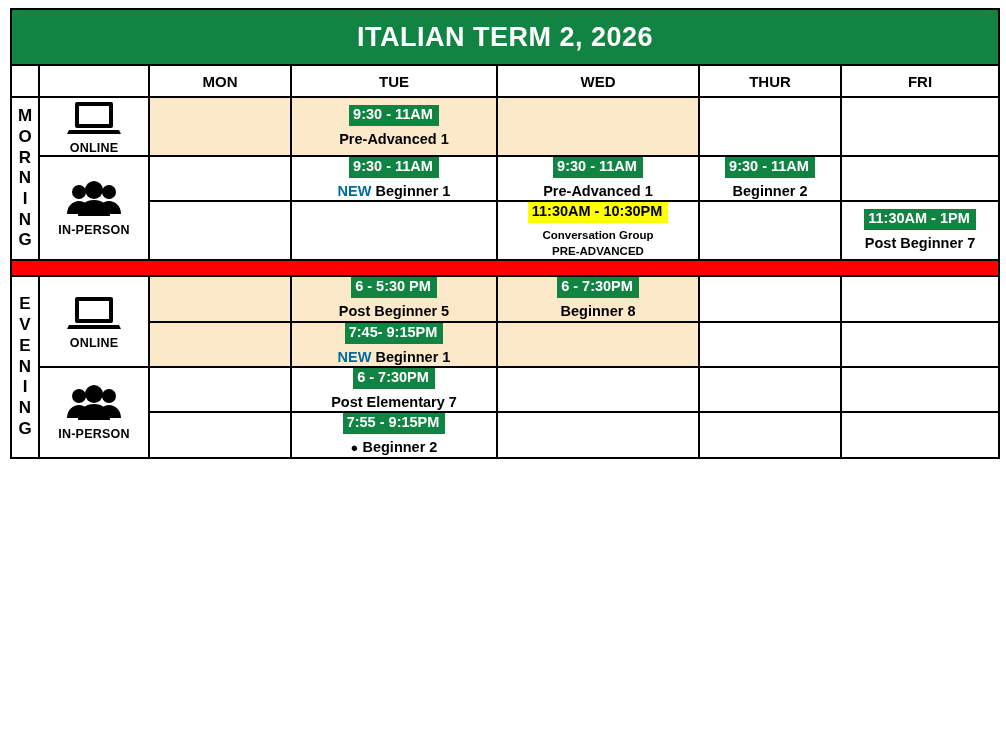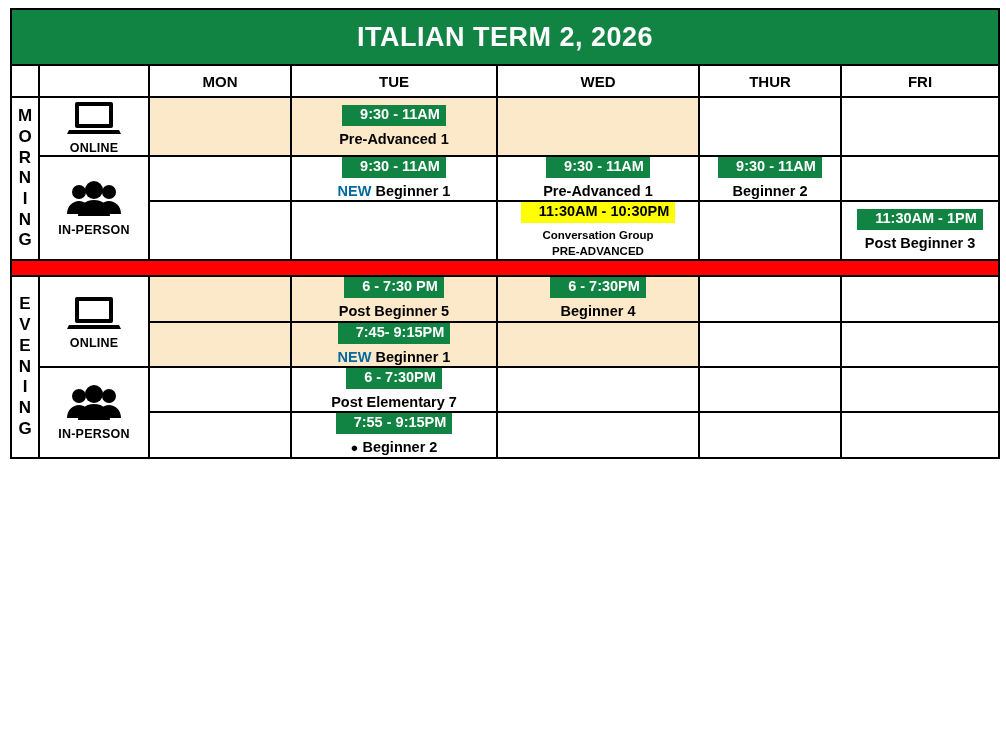--- a/index.html
+++ b/index.html
@@ -75,21 +75,21 @@
     text-align: center;
     padding: 6px 4px 8px 4px;
   }
   .slot.plain { background: #ffffff; }
   .time {
     display: inline-block;
     background: #118342;
     color: #ffffff;
     font-weight: bold;
     font-size: 14.5px;
-    padding: 2px 6px 3px 18px;
+    padding: 2px 6px 3px 4px;
     line-height: 1.1;
     margin-bottom: 5px;
   }
   .time.yellow {
     background: #ffff00;
     color: #000000;
   }
   .course {
     font-size: 14.5px;
     font-weight: bold;
@@ -207,21 +207,21 @@
       <td class="slot plain"></td>
       <td class="slot plain"></td>
       <td class="slot plain">
         <div class="time yellow">11:30AM - 10:30PM</div>
         <div class="sub">Conversation Group</div>
         <div class="sub ul">PRE-ADVANCED</div>
       </td>
       <td class="slot plain"></td>
       <td class="slot plain">
         <div class="time">11:30AM - 1PM</div>
-        <div class="course">Post Beginner 3</div>
+        <div class="course">Post Beginner 7</div>
       </td>
     </tr>
 
     <tr>
       <td class="red-divider" colspan="7"></td>
     </tr>
 
     <tr>
       <td class="vert-label" rowspan="4">
         <span>E</span>
@@ -237,26 +237,26 @@
           <svg class="icon-svg" width="54" height="40" viewBox="0 0 54 40" aria-hidden="true">
             <rect x="8" y="4" width="38" height="26" rx="2" fill="#000000"></rect>
             <rect x="12" y="8" width="30" height="18" fill="#ffffff"></rect>
             <path d="M2 32 h50 l2 4 H0 z" fill="#000000"></path>
           </svg>
         </span>
         <div class="mode-label">ONLINE</div>
       </td>
       <td class="slot"></td>
       <td class="slot">
-        <div class="time">6 - 7:30 PM</div>
+        <div class="time">6 - 5:30 PM</div>
         <div class="course">Post Beginner 5</div>
       </td>
       <td class="slot">
         <div class="time">6 - 7:30PM</div>
-        <div class="course">Beginner 4</div>
+        <div class="course">Beginner 8</div>
       </td>
       <td class="slot plain"></td>
       <td class="slot plain"></td>
     </tr>
 
     <tr>
       <td class="slot"></td>
       <td class="slot">
         <div class="time">7:45- 9:15PM</div>
         <div class="course"><span class="new-tag">NEW</span> <span>Beginner 1</span></div>

